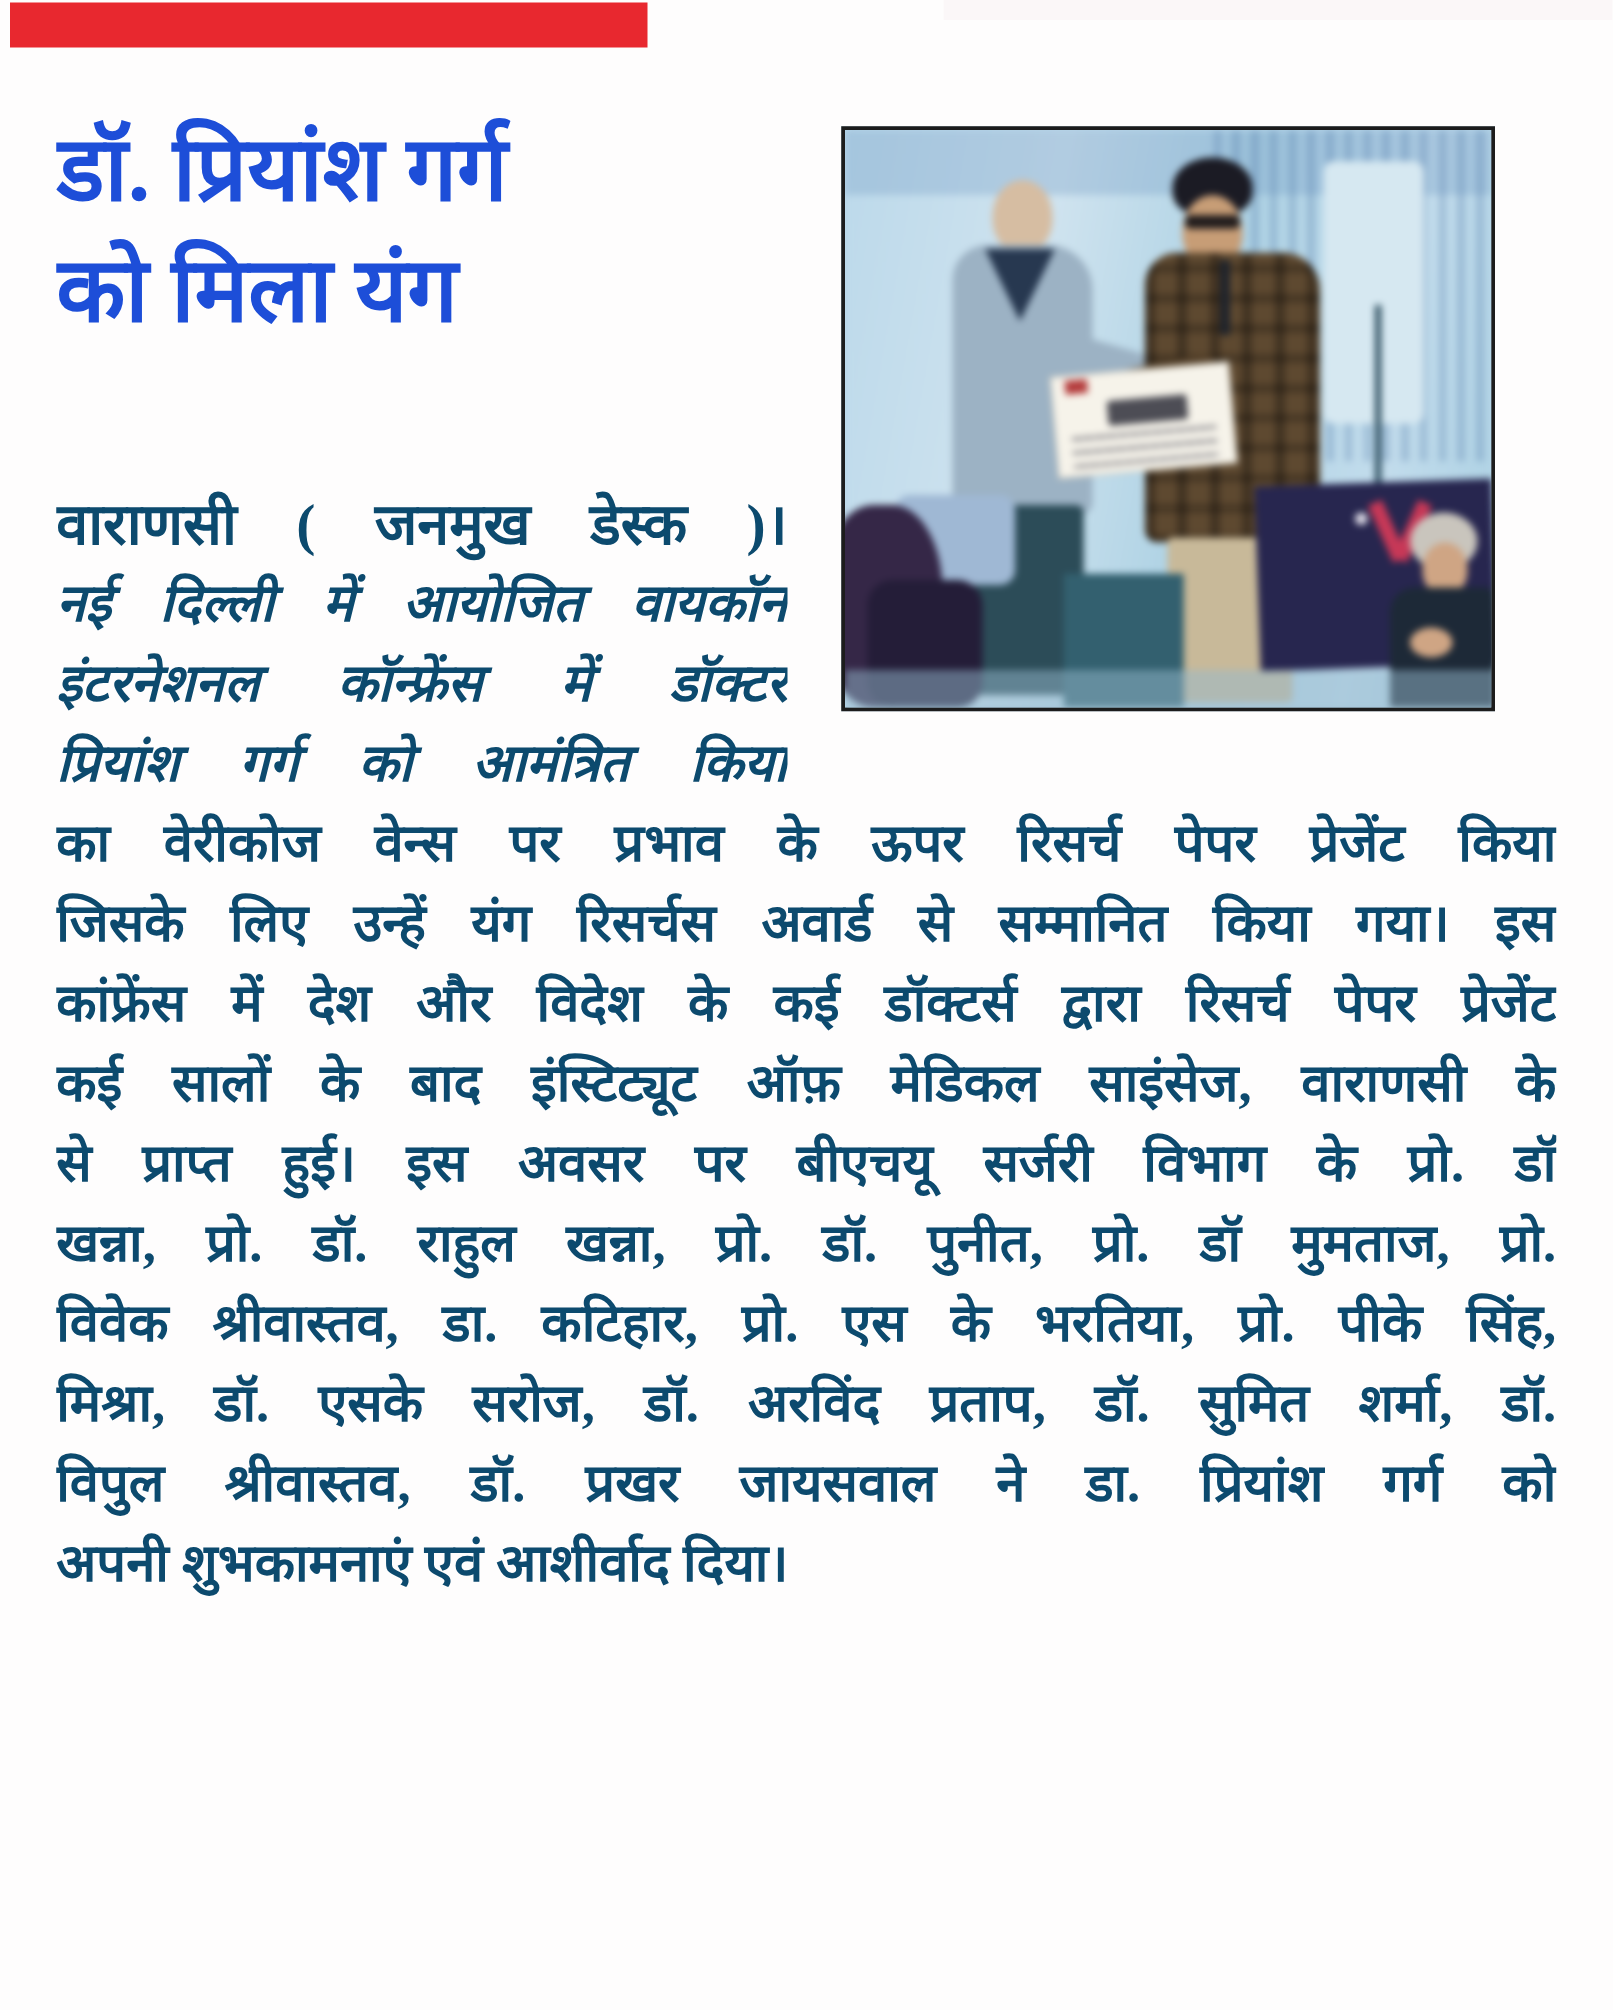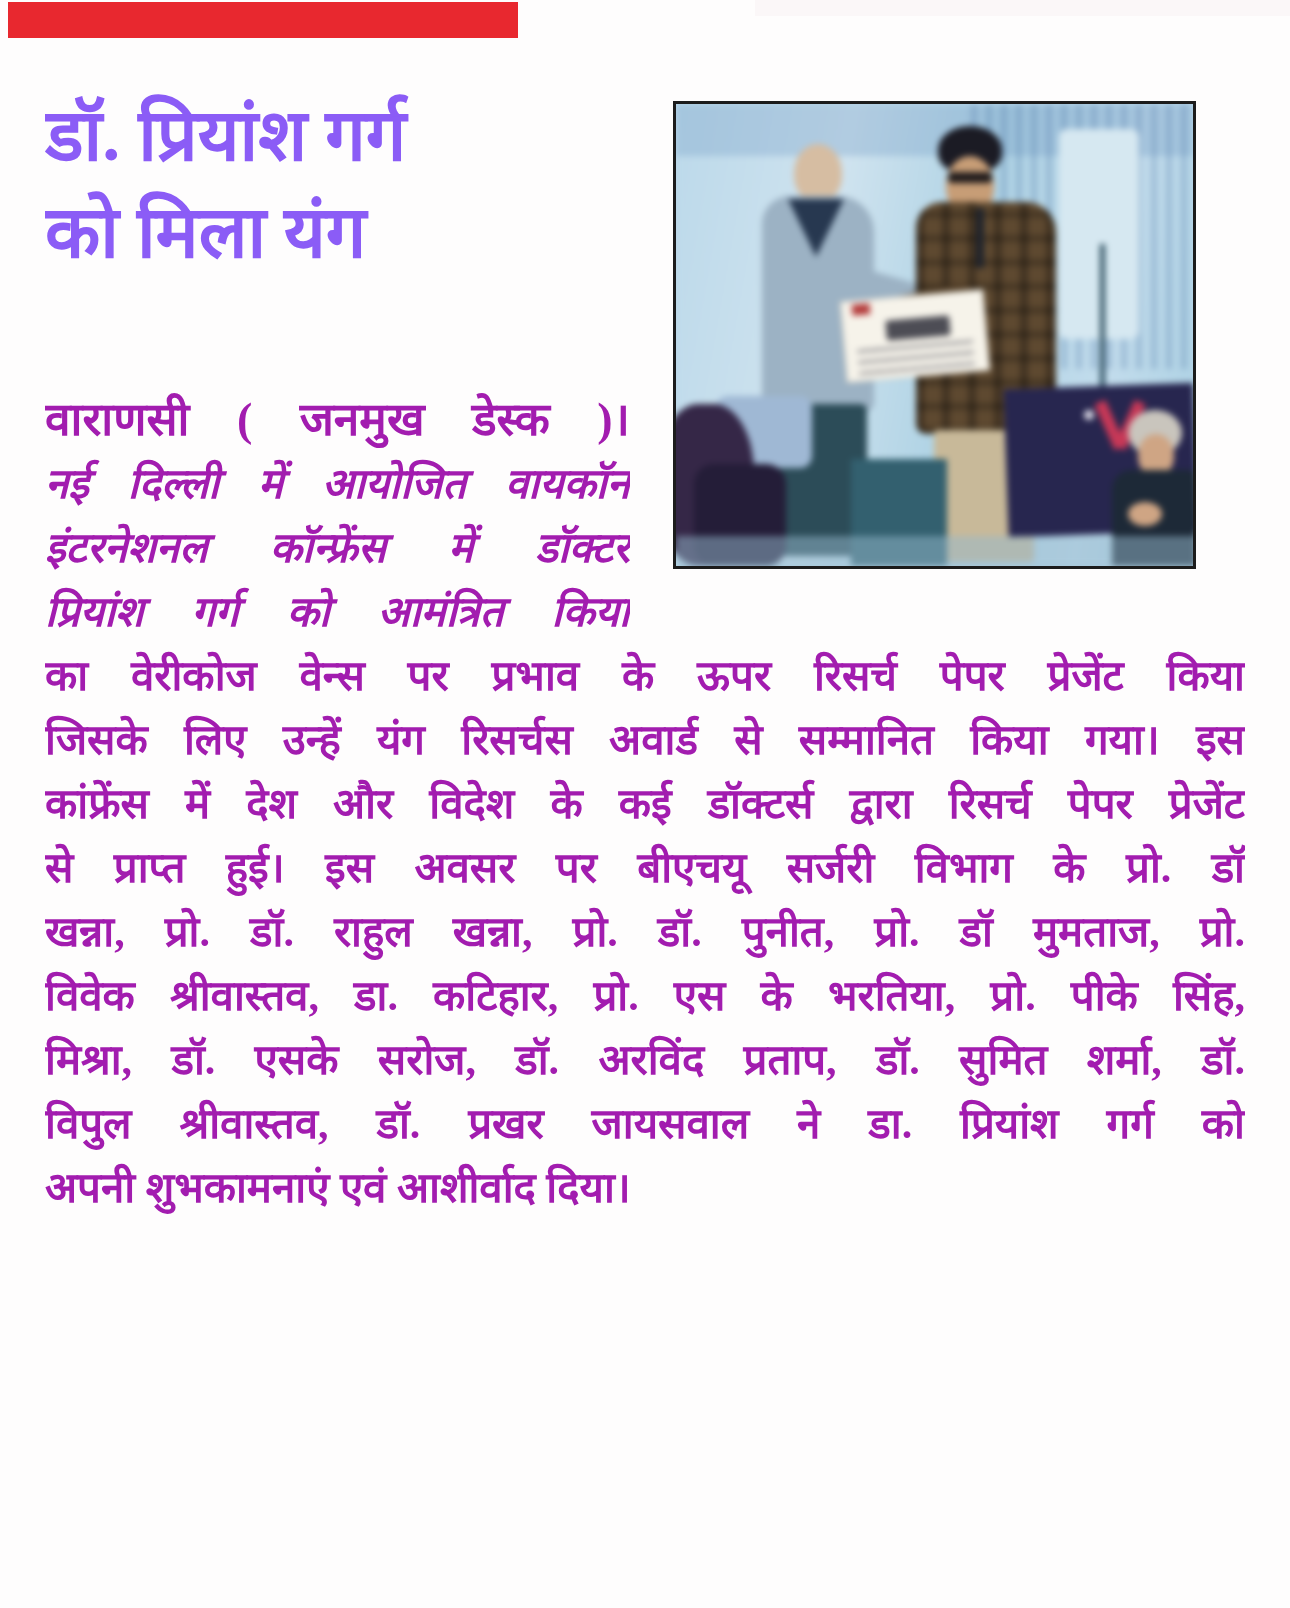--- a/index.html
+++ b/index.html
@@ -15,28 +15,28 @@
   body{
     width:1290px;height:1608px;position:relative;overflow:hidden;
     background:var(--paper);color:var(--ink);
     font-family:"Liberation Serif","DejaVu Serif",serif;
   }
   .red-bar{position:absolute;left:8px;top:2px;width:510px;height:36px;background:var(--masthead_red);}
   .top-tint{position:absolute;left:755px;top:0;width:535px;height:16px;background:#fbf7f8;}
 
   .headline{
     position:absolute;left:45px;top:88px;width:560px;
-    font-size:72px;line-height:97px;font-weight:700;color:#8b5cf6;
+    font-size:72px;line-height:97px;font-weight:700;color:#1d4ed8;
     letter-spacing:0;
   }
   .headline div{height:97px;overflow:hidden;white-space:nowrap;}
 
   .bodytext{position:absolute;left:45px;top:388px;width:1200px;}
   .line{
-    height:64px;line-height:64px;font-size:42px;font-weight:600;color:#a21caf;
+    height:64px;line-height:64px;font-size:42px;font-weight:600;color:#0c4a6e;
     text-align:justify;text-align-last:justify;overflow:hidden;
   }
   .line.dateline{font-size:46px;font-weight:700;width:585px;}
   .line.narrow{width:585px;font-style:italic;}
   .line.lastline{text-align-last:left;}
 
   
   .photo{
     position:absolute;left:673px;top:101px;width:523px;height:468px;
     border:3px solid var(--photo_border);background:var(--photo_backdrop);overflow:hidden;
@@ -153,19 +153,20 @@
 </div>
 
 <div class="bodytext">
   <div class="line dateline">वाराणसी ( जनमुख डेस्क )।</div>
   <div class="line narrow">नई दिल्ली में आयोजित वायकॉन</div>
   <div class="line narrow">इंटरनेशनल कॉन्फ्रेंस में डॉक्टर</div>
   <div class="line narrow">प्रियांश गर्ग को आमंत्रित किया</div>
   <div class="line">का वेरीकोज वेन्स पर प्रभाव के ऊपर रिसर्च पेपर प्रेजेंट किया</div>
   <div class="line">जिसके लिए उन्हें यंग रिसर्चस अवार्ड से सम्मानित किया गया। इस</div>
   <div class="line">कांफ्रेंस में देश और विदेश के कई डॉक्टर्स द्वारा रिसर्च पेपर प्रेजेंट</div>
+  <div class="line">कई सालों के बाद इंस्टिट्यूट ऑफ़ मेडिकल साइंसेज, वाराणसी के</div>
   <div class="line">से प्राप्त हुई। इस अवसर पर बीएचयू सर्जरी विभाग के प्रो. डॉ</div>
   <div class="line">खन्ना, प्रो. डॉ. राहुल खन्ना, प्रो. डॉ. पुनीत, प्रो. डॉ मुमताज, प्रो.</div>
   <div class="line">विवेक श्रीवास्तव, डा. कटिहार, प्रो. एस के भरतिया, प्रो. पीके सिंह,</div>
   <div class="line">मिश्रा, डॉ. एसके सरोज, डॉ. अरविंद प्रताप, डॉ. सुमित शर्मा, डॉ.</div>
   <div class="line">विपुल श्रीवास्तव, डॉ. प्रखर जायसवाल ने डा. प्रियांश गर्ग को</div>
   <div class="line lastline">अपनी शुभकामनाएं एवं आशीर्वाद दिया।</div>
 </div>
 
 </body></html>

